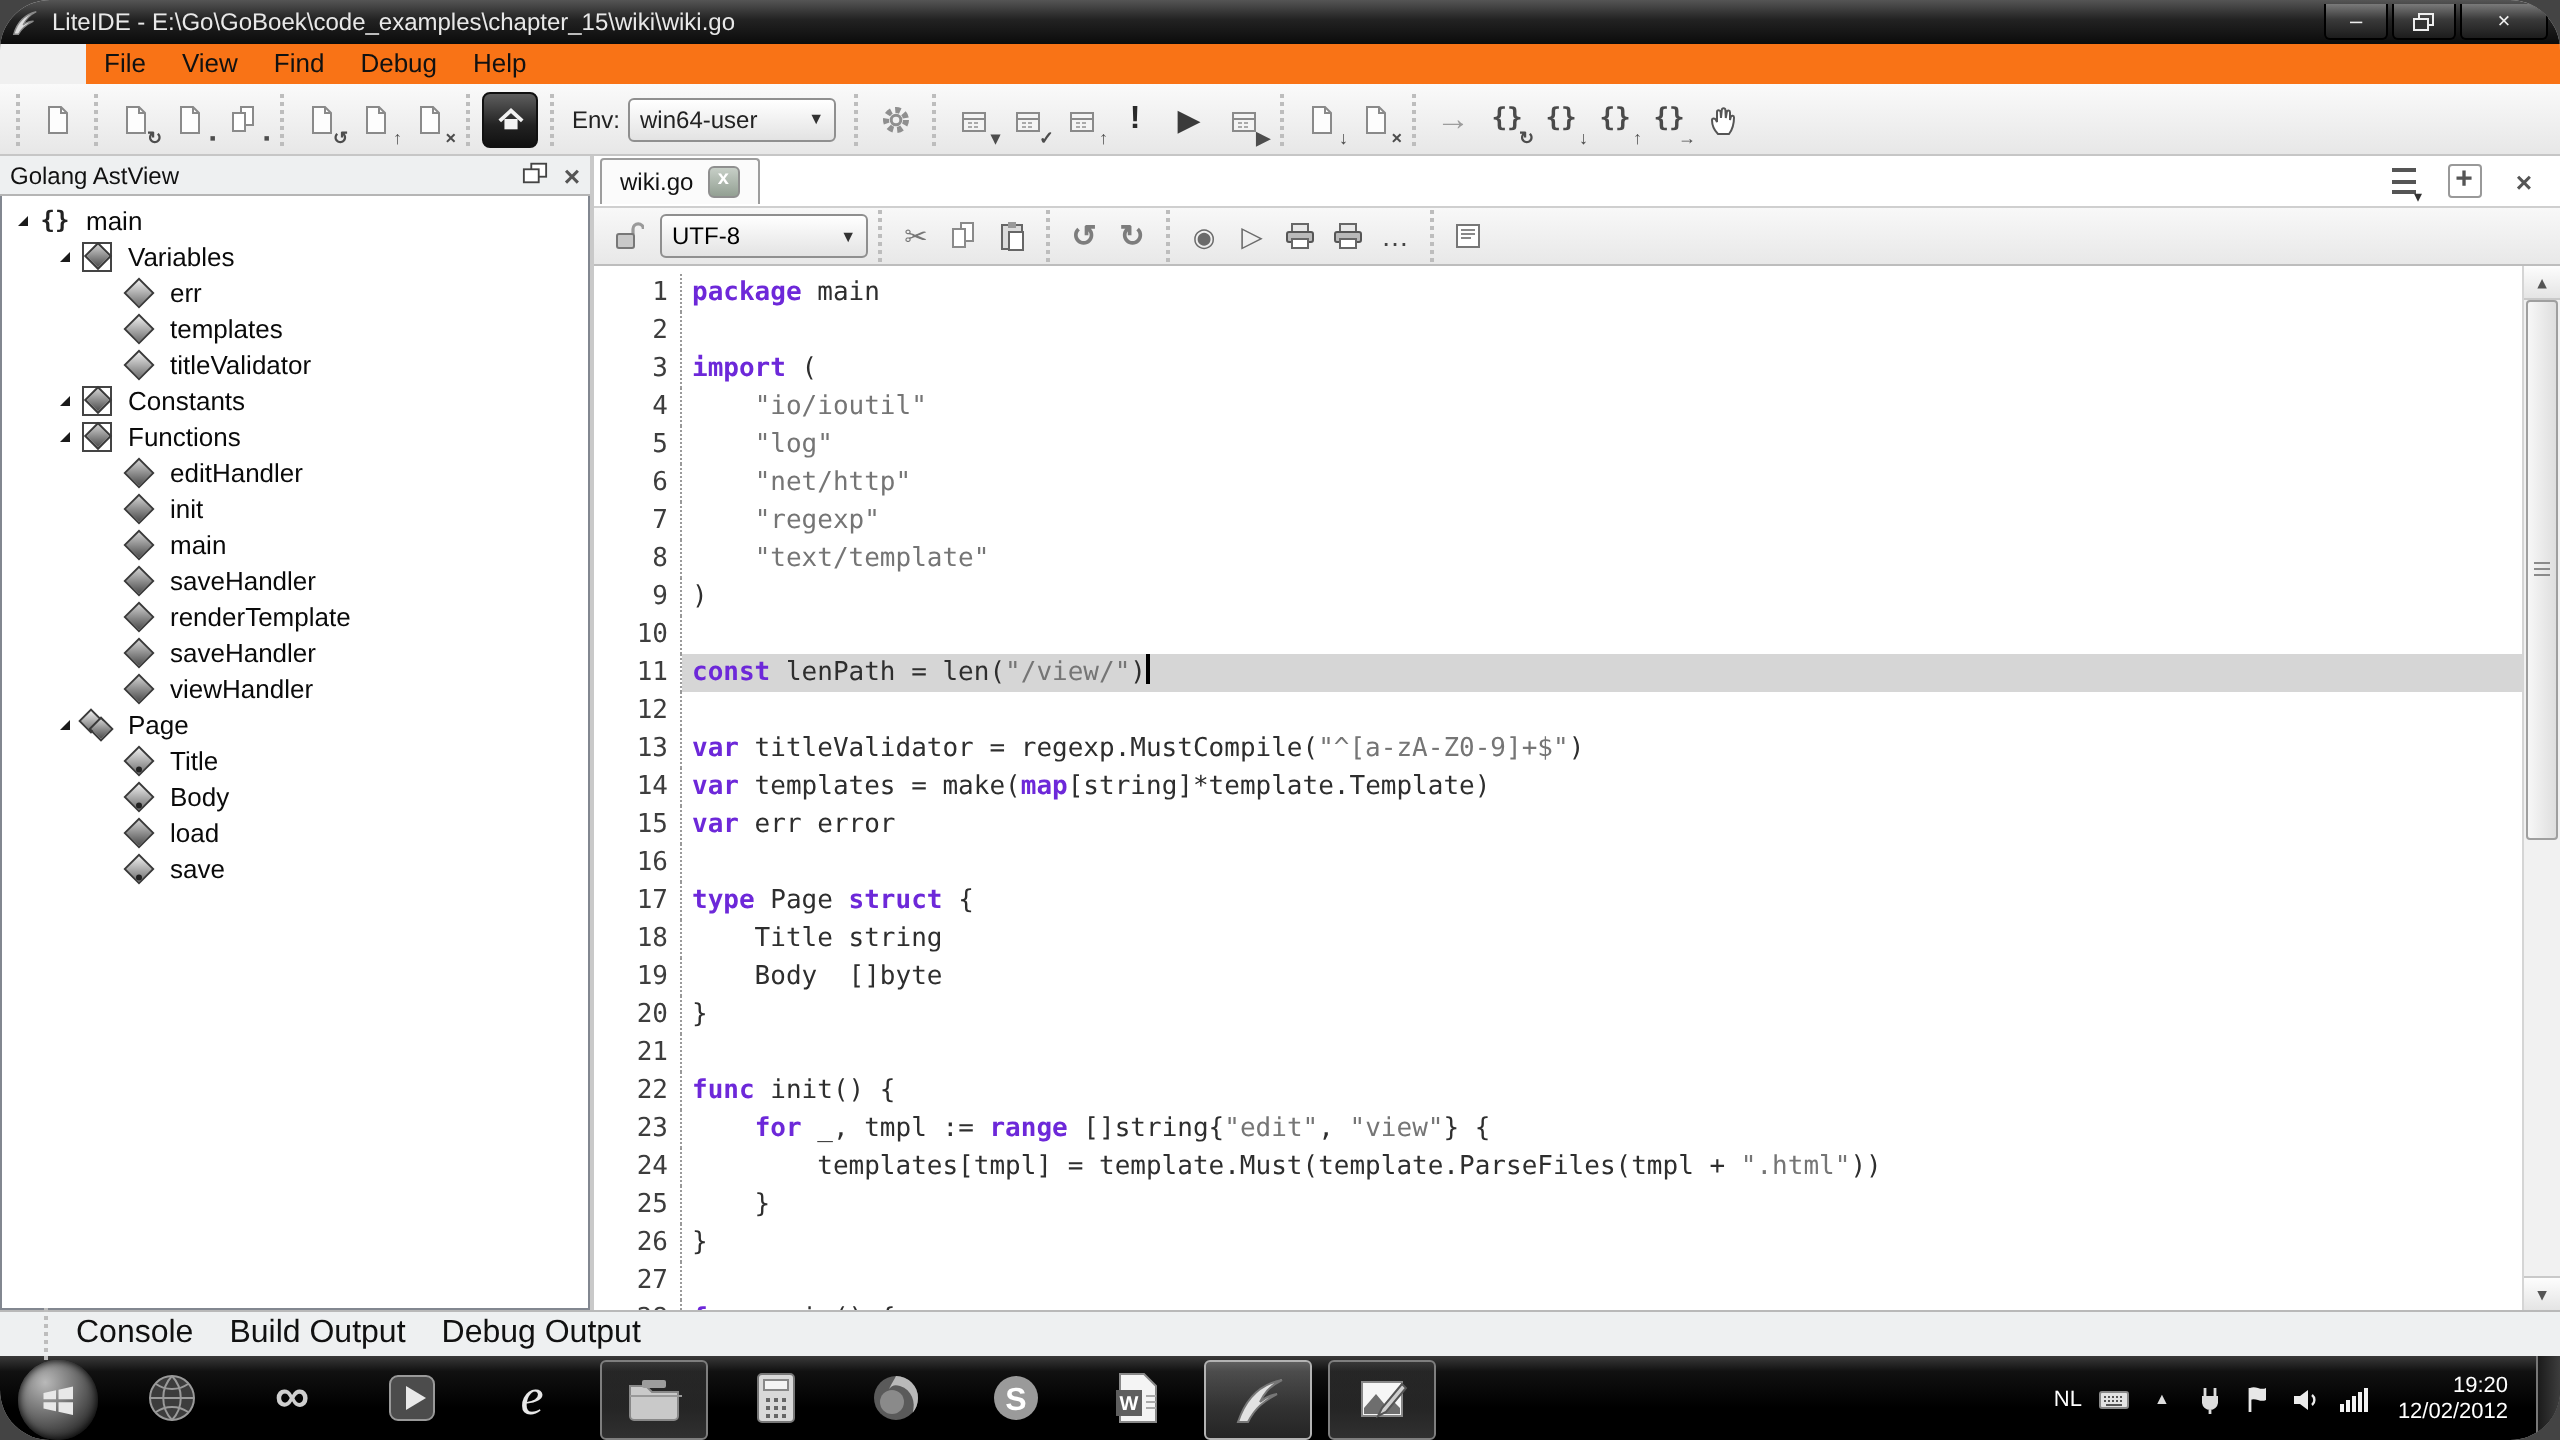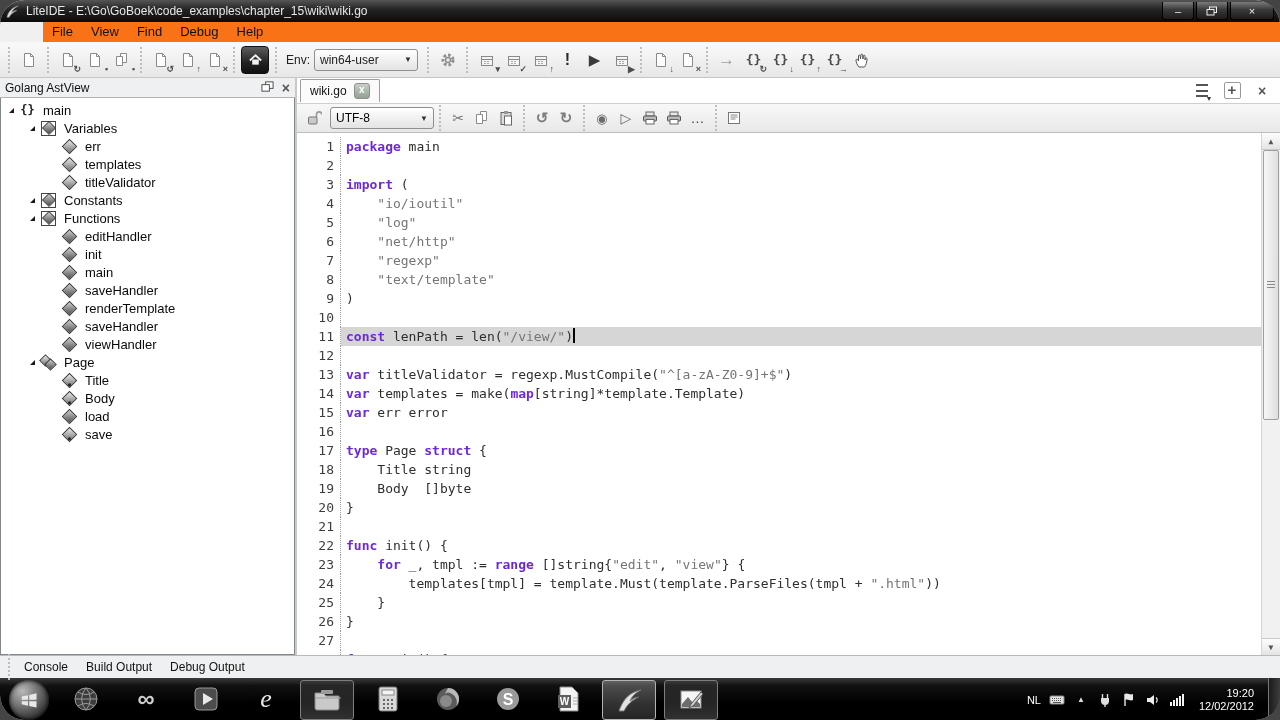--- a/index.html
+++ b/index.html
@@ -97,21 +97,21 @@
   .vscroll{position:absolute;top:0;right:0;bottom:0;width:18px;background:#f1f1f1;border-left:1px solid #d5d5d5;}
   .sbtn{height:16px;display:flex;align-items:center;justify-content:center;font-size:8px;color:#555;
     background:linear-gradient(#fdfdfd,#e4e4e4);border-bottom:1px solid #c9c9c9;}
   .sbtn.dn{position:absolute;bottom:0;left:0;right:0;border-top:1px solid #c9c9c9;border-bottom:none;}
   .sthumb{position:absolute;top:17px;left:1px;right:1px;height:268px;border:1px solid #9f9f9f;
     border-radius:2px;background:linear-gradient(90deg,#f7f7f7,#dedede);}
   .sthumb:after{content:"";position:absolute;left:3px;right:3px;top:50%;height:7px;margin-top:-4px;
     background:repeating-linear-gradient(#8a8a8a 0 1px,transparent 1px 3px);}
   
   .outputbar{height:22px;background:#eef0f1;border-top:1px solid #b9b9b9;display:flex;
-    align-items:center;font-size:12px;color:#111;padding-left:3px;}
+    align-items:center;font-size:16px;color:#111;padding-left:17px;}
   .otab{padding:2px 9px;}
   
   .taskbar{height:43px;background:linear-gradient(#3a3a3a 0%,#111 18%,#000 60%);
     display:flex;align-items:center;padding-left:2px;}
   .orb{width:40px;height:40px;border-radius:50%;margin:0 7px;flex:none;
     background:radial-gradient(circle at 34% 28%,#b9b9b9,#565656 55%,#141414 90%);
     display:flex;align-items:center;justify-content:center;box-shadow:0 0 4px #000 inset;}
   .titem{width:52px;height:38px;display:flex;align-items:center;justify-content:center;
     border-radius:3px;margin:0 4px;flex:none;}
   .titem.open{background:linear-gradient(#88888826,#ffffff30);border:1px solid #7e7e7e;}

